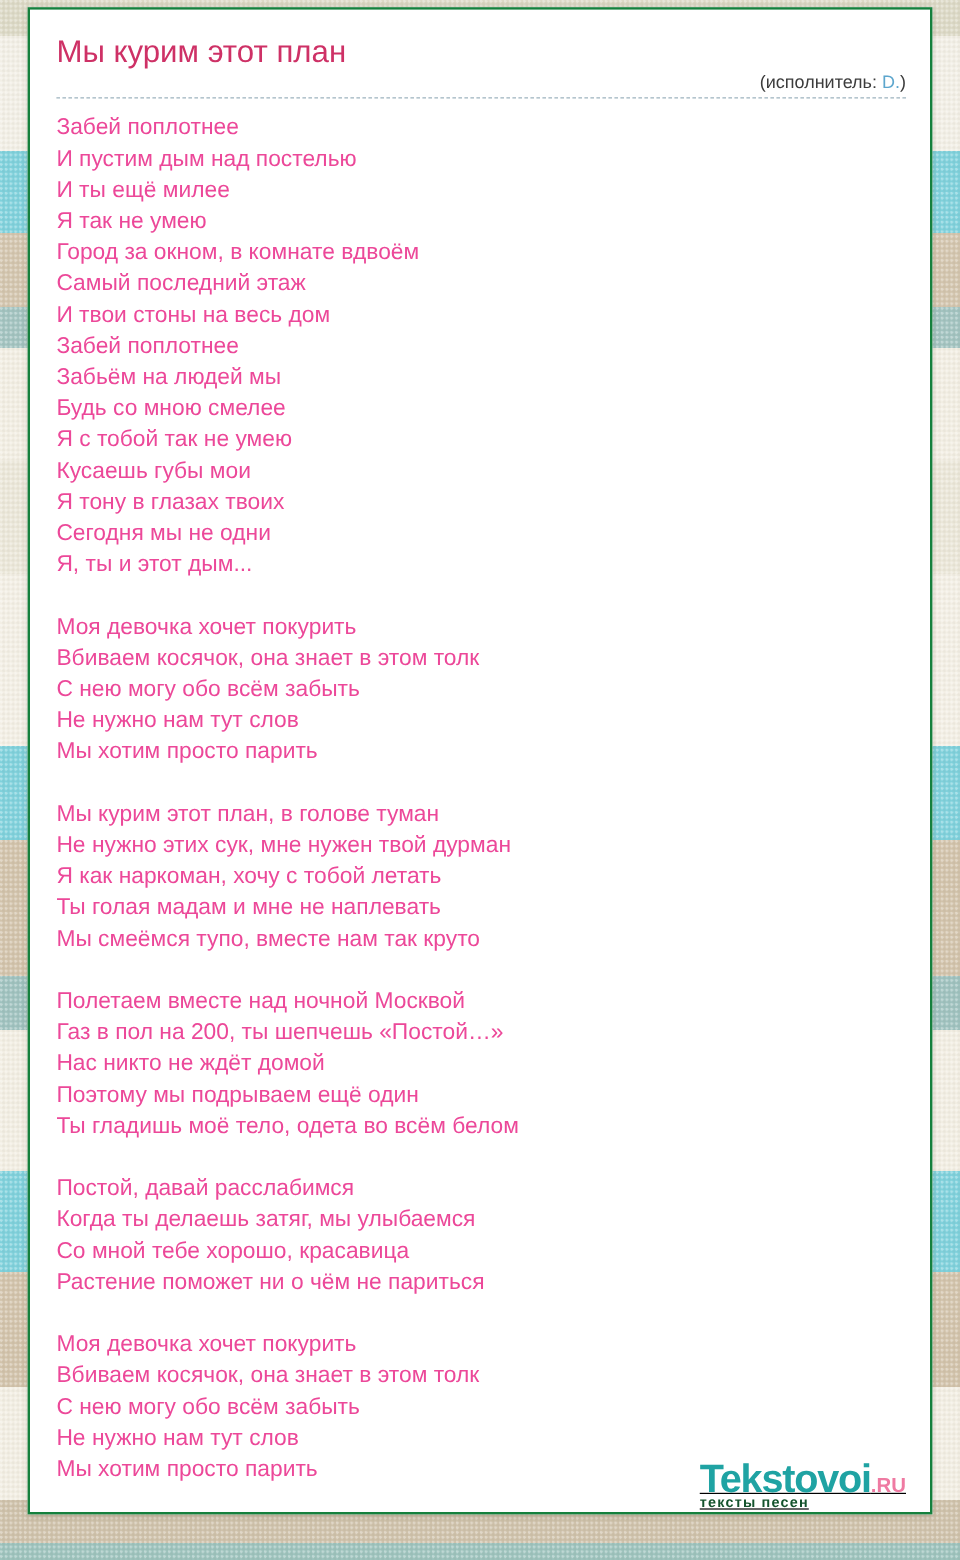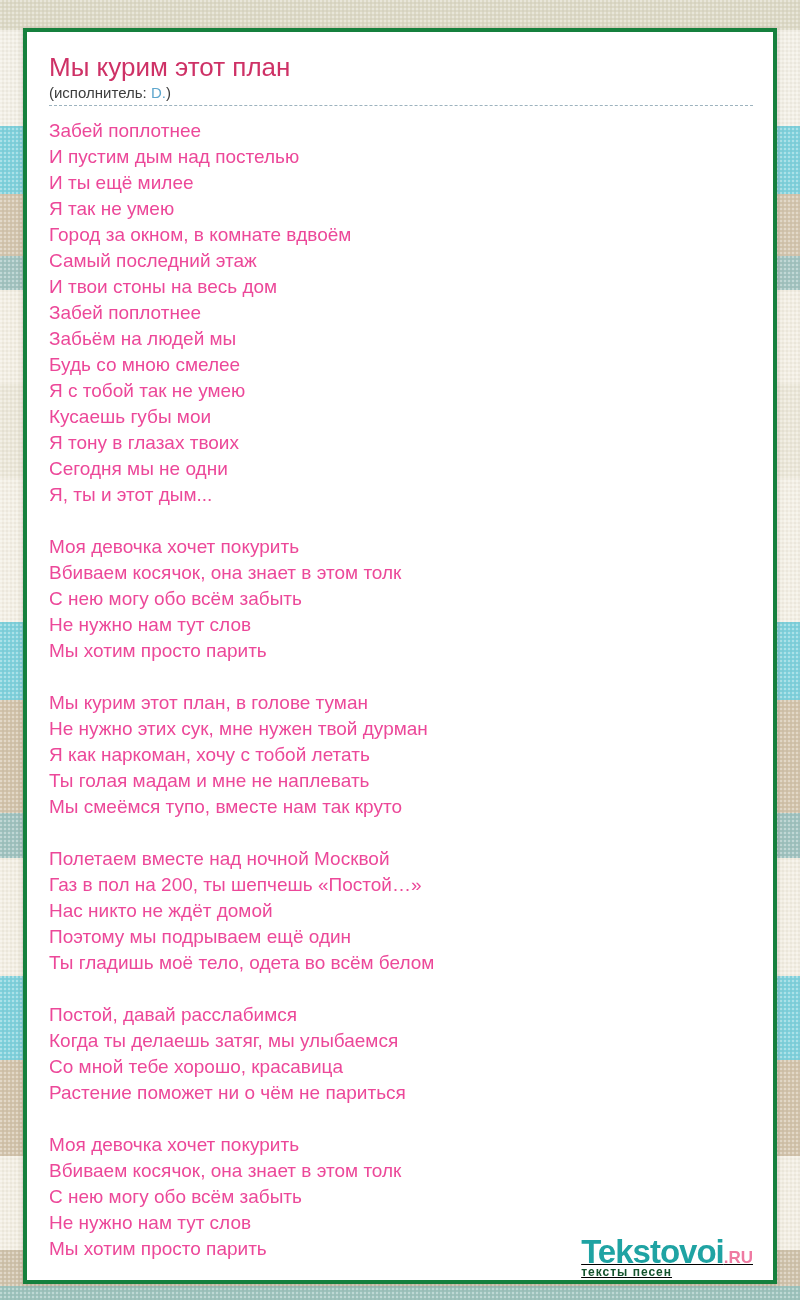--- a/index.html
+++ b/index.html
@@ -36,45 +36,46 @@
         #d2c3ab 1060px,#d2c3ab 1156px,
         #f2eee3 1156px,#f2eee3 1250px,
         #cfc2ab 1250px,#cfc2ab 1286px,
         #9dc3bd 1286px,#9dc3bd 1300px);
     background-size: 4px 4px, 4px 4px, 100% 100%;
   }
 
   .card {
     position: absolute;
     left: 23px;
-    top: 28px;
+    top: 6px;
     width: 754px;
     height: 1256px;
     box-sizing: border-box;
     background: #ffffff;
-    border: 4px solid #15803d;
+    border: 2px solid #15803d;
     box-shadow: 0 1px 5px rgba(100, 90, 70, 0.30);
     padding: 22px 20px 0 22px;
   }
 
   h1.song-title {
     margin: 0;
     font-size: 26px;
     line-height: 26px;
     font-weight: 400;
     color: #ce3166;
   }
 
   .artist-line {
     margin-top: 3px;
     font-size: 15px;
     line-height: 19px;
     color: #3c3c3c;
     border-bottom: 1px dashed #9db3be;
     padding-bottom: 3px;
+    text-align: right;
   }
 
   .artist-link {
     color: #5da6cd;
     text-decoration: none;
     cursor: pointer;
   }
 
   .lyrics {
     margin-top: 12px;

